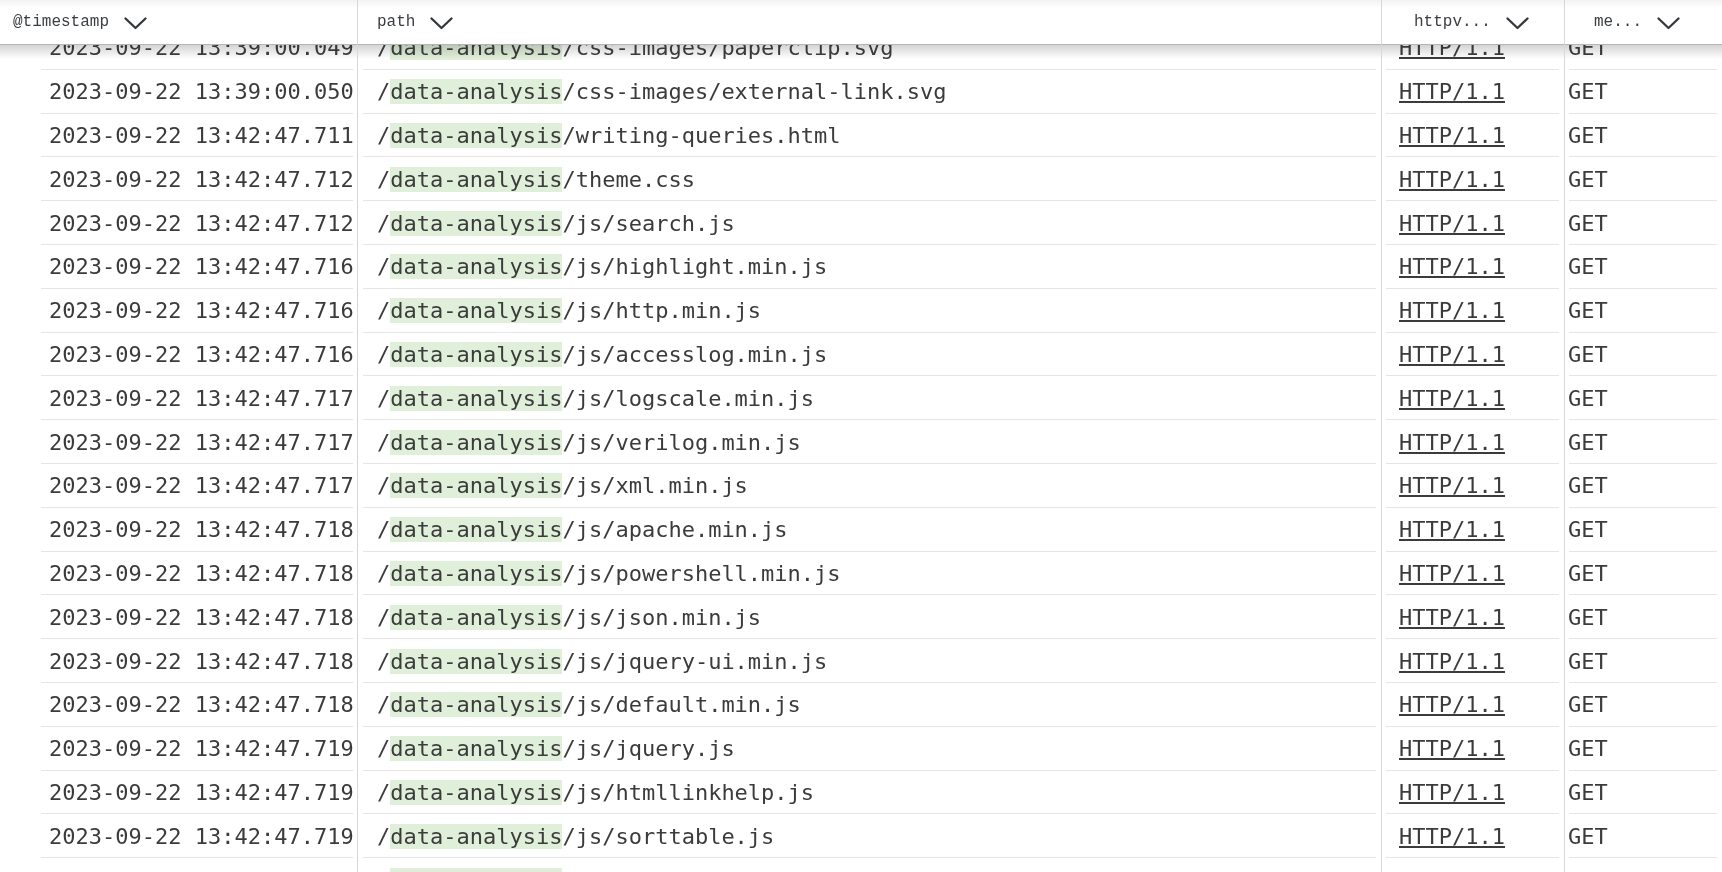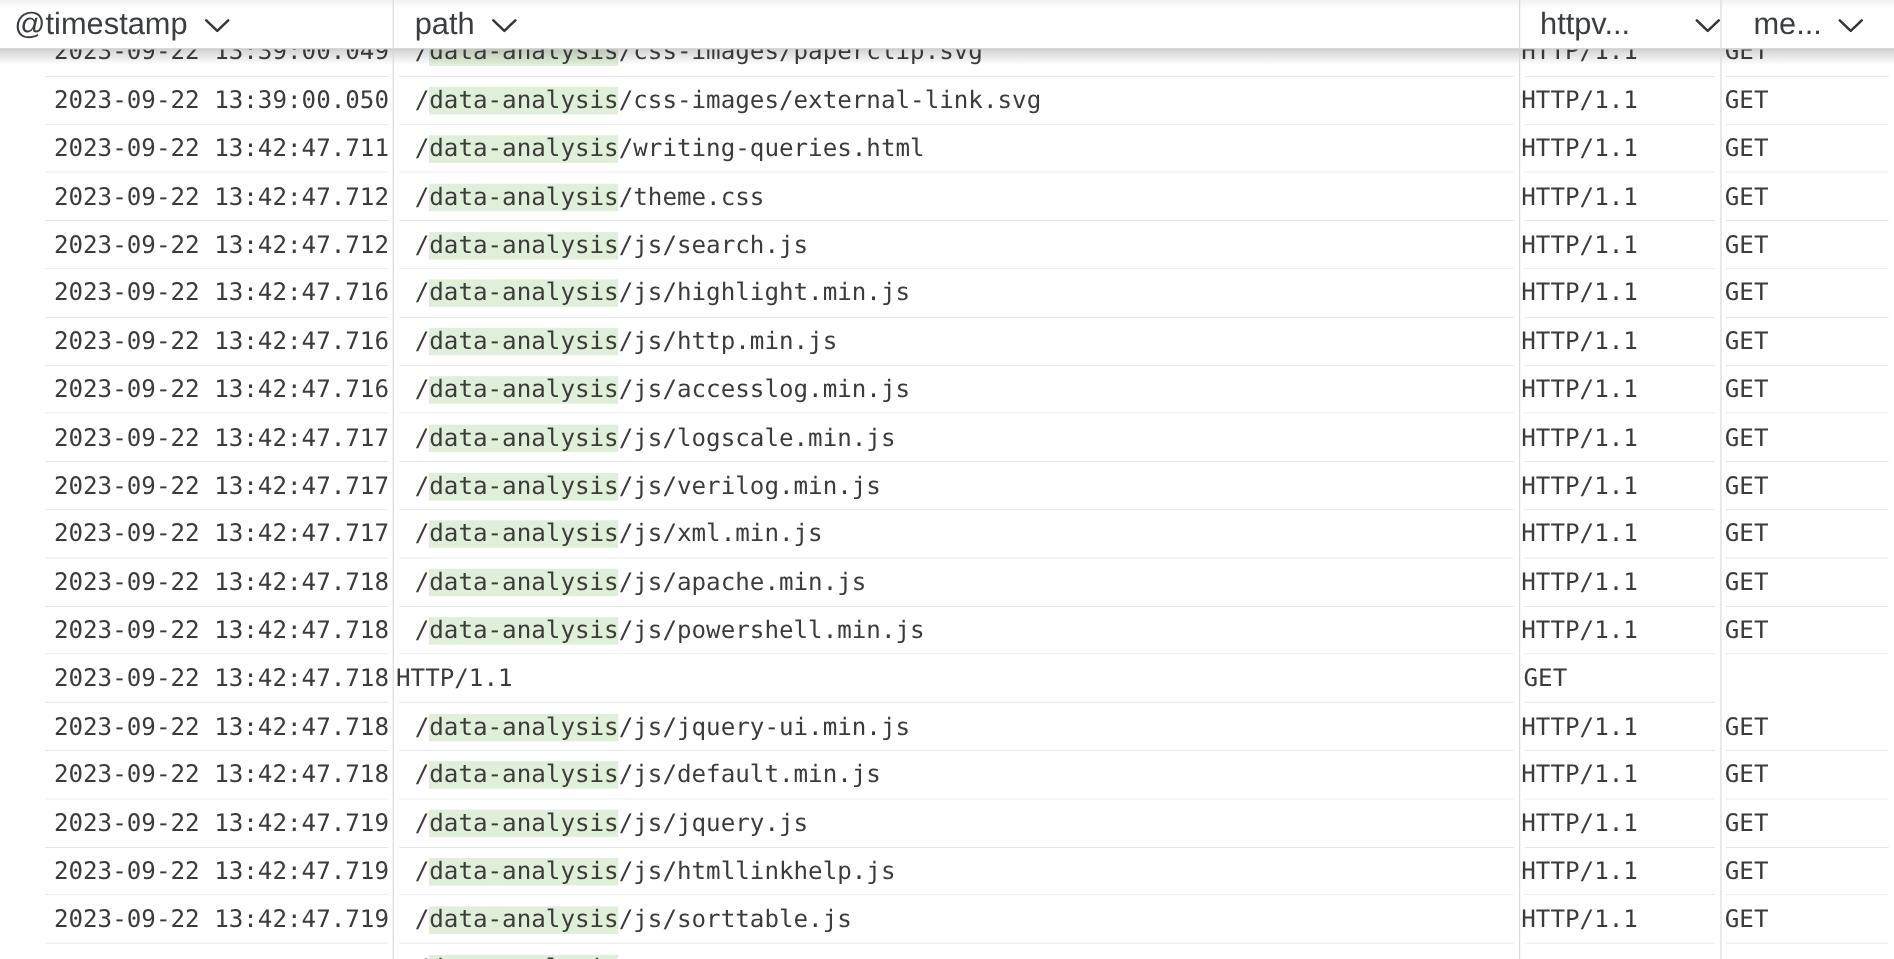--- a/index.html
+++ b/index.html
@@ -44,21 +44,21 @@
     content: "";
     position: absolute;
     left: 5px;
     right: 5px;
     bottom: 0;
     height: 1px;
     background: var(--row-divider, #e5e5e5);
   }
   .cell.c-ts     { padding-left: 13px; margin-left: 36px; }
   .cell.c-path   { padding-left: 19px; }
-  .cell.c-http   { padding-left: 2px; }
+  .cell.c-http   { padding-left: 18px; text-decoration: underline; }
   .cell.c-method { padding-left: 4px; }
 
   mark.hl {
     background: var(--highlight-bg, #e0efd9);
     color: inherit;
     padding: 0;
   }
 
   
   .vline {
@@ -84,29 +84,30 @@
     display: grid;
     grid-template-columns: 358px 1023px 183px 1fr;
     background: linear-gradient(to bottom, #f2f2f2 0px, #ffffff 8px);
     border-bottom: 1px solid rgba(0,0,0,0.25);
     font-family: "Liberation Sans", "DejaVu Sans", sans-serif;
   }
   .hcell {
     display: flex;
     align-items: center;
     gap: 15px;
-    font-size: 28px;
+    font-size: 16px;
     color: var(--header-text, #3a3d42);
     white-space: nowrap;
     overflow: hidden;
     cursor: pointer;
+    font-family: Liberation Mono, monospace;
   }
   .hcell.c-ts     { padding-left: 13px; }
   .hcell.c-path   { padding-left: 19px; }
-  .hcell.c-http   { padding-left: 19px; justify-content: space-between; }
+  .hcell.c-http   { padding-left: 33px; }
   .hcell.c-method { padding-left: 30px; }
   .chev {
     flex: 0 0 auto;
     margin-top: 3px;
   }
 
   .header-shadow {
     position: absolute;
     top: 45px;
     left: 0;
@@ -314,20 +315,23 @@
           <span>HTTP/1.1</span>
         </div>
     <div class="cell c-method">
           <span>GET</span>
         </div>
   </div>
 
   <div class="row">
     <div class="cell c-ts">
           <span>2023-09-22 13:42:47.718</span>
+        </div>
+    <div class="cell c-path">
+          <span>/<mark class="hl">data-analysis</mark>/js/json.min.js</span>
         </div>
     <div class="cell c-http">
           <span>HTTP/1.1</span>
         </div>
     <div class="cell c-method">
           <span>GET</span>
         </div>
   </div>
 
   <div class="row">

